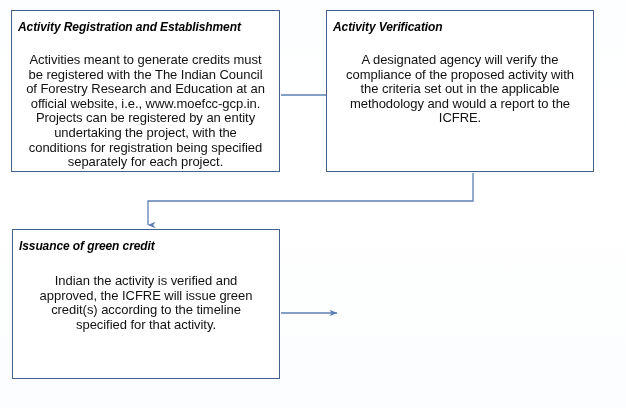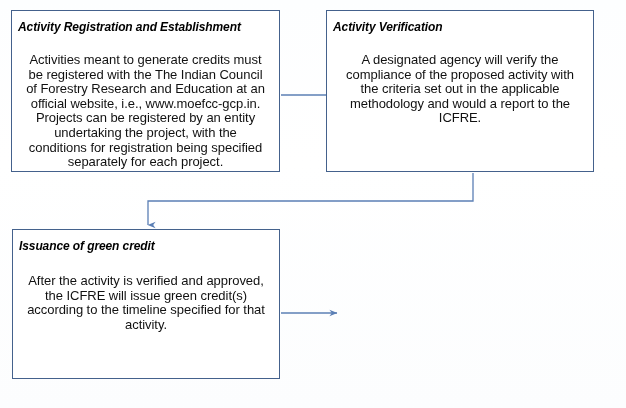--- a/index.html
+++ b/index.html
@@ -94,17 +94,17 @@
     <div class="node-body">Activities meant to generate credits must be registered with the The Indian Council of Forestry Research and Education at an official website, i.e., www.moefcc-gcp.in. Projects can be registered by an entity undertaking the project, with the conditions for registration being specified separately for each project.</div>
   </div>
 
   <div class="node node-2" style="left:326px; top:10px; width:268px; height:162px;">
     <div class="node-title">Activity Verification</div>
     <div class="node-body">A designated agency will verify the compliance of the proposed activity with the criteria set out in the applicable methodology and would a report to the ICFRE.</div>
   </div>
 
   <div class="node node-3" style="left:12px; top:229px; width:268px; height:150px;">
     <div class="node-title">Issuance of green credit</div>
-    <div class="node-body">After the activity is verified and approved, the ICFRE will issue green credit(s) according to the timeline specified for that activity.</div>
+    <div class="node-body">Indian the activity is verified and approved, the ICFRE will issue green credit(s) according to the timeline specified for that activity.</div>
   </div>
 
 
 </div>
 
 </body></html>

